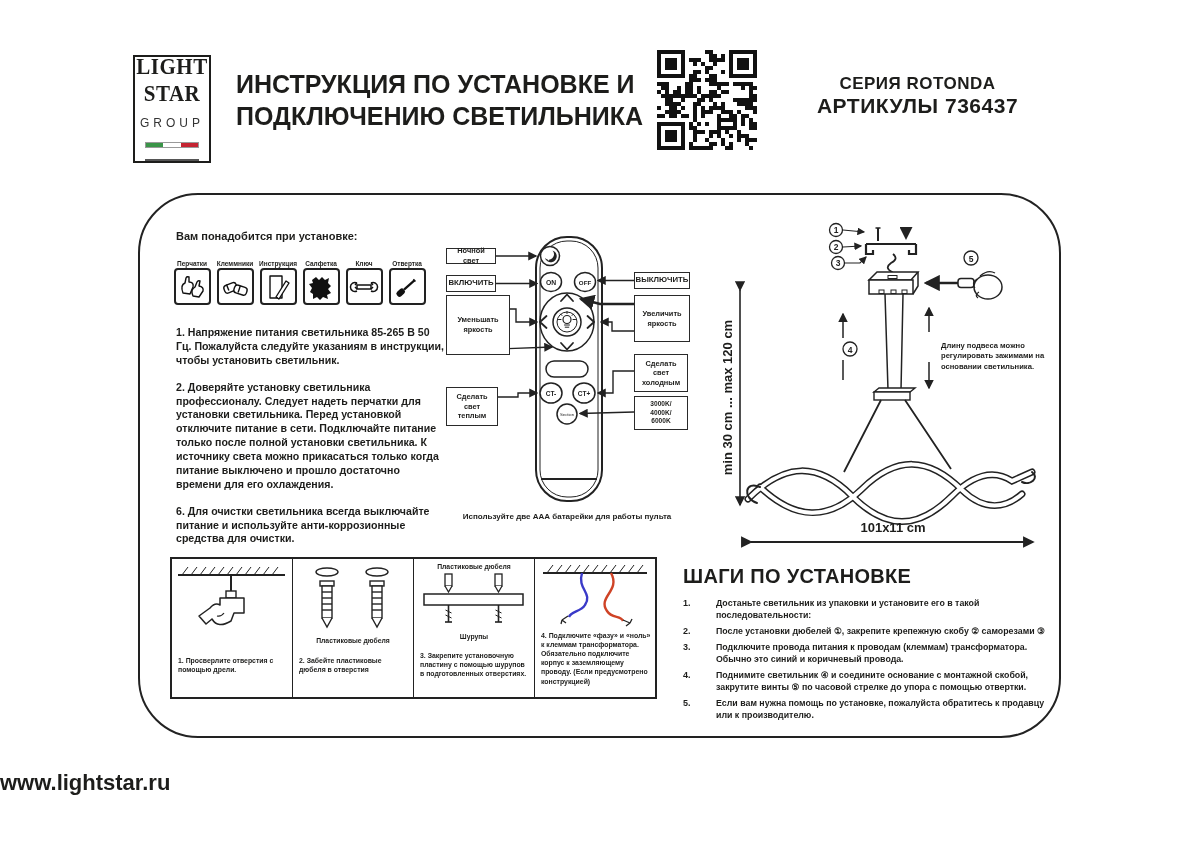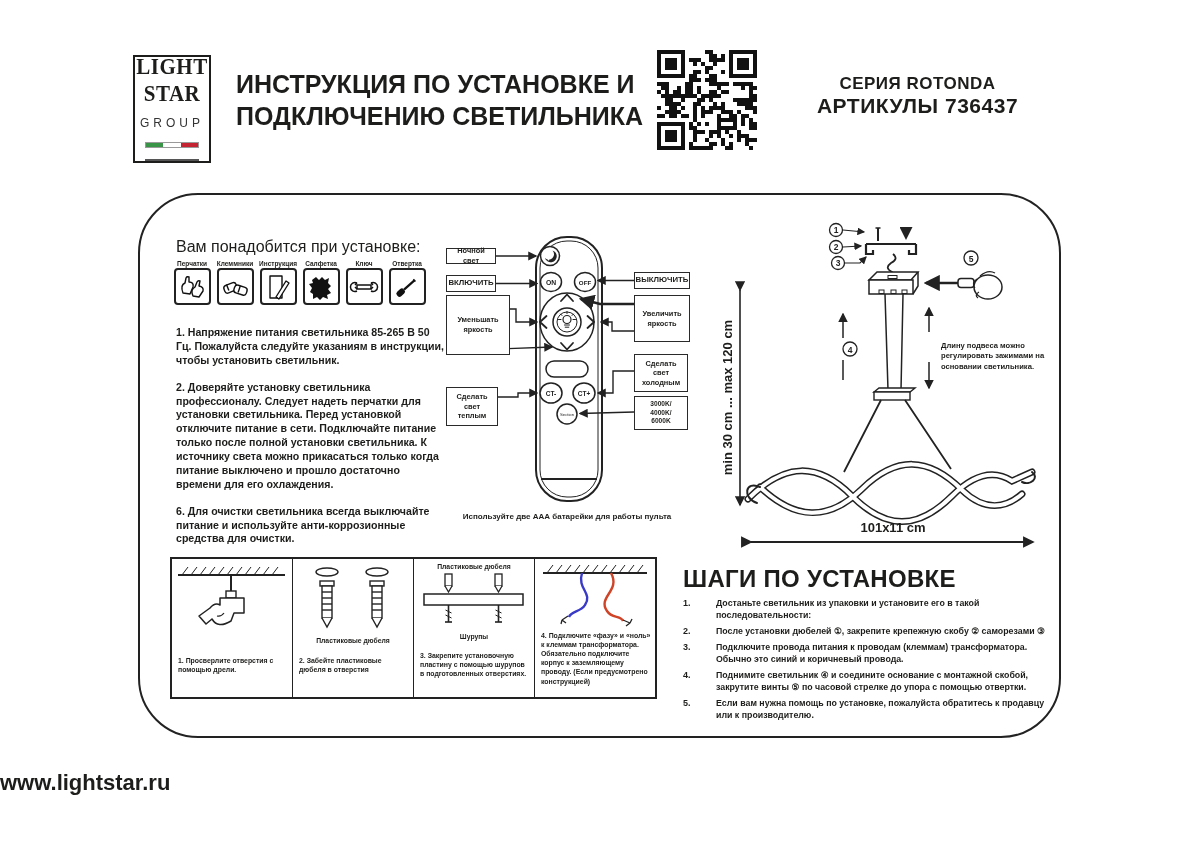--- a/index.html
+++ b/index.html
@@ -12,42 +12,42 @@
   .logo-group{font-size:12px;letter-spacing:4px;margin-top:4px;color:#333;}
   .flag{width:54px;height:6px;margin-top:3px;display:flex;border:1px solid #999;box-sizing:border-box;}
   .flag span{flex:1;}
   .flag-underline{width:54px;height:2px;background:#555;margin-top:2px;}
   .page-title{left:236px;top:68px;width:420px;font-size:25px;font-weight:bold;line-height:1.28;}
   .series-wrap{left:795px;top:74px;width:245px;text-align:center;}
   .series{font-size:17px;font-weight:bold;letter-spacing:.5px;}
   .articles{font-size:21px;font-weight:bold;letter-spacing:.5px;}
   
   .panel{left:138px;top:193px;width:923px;height:545px;border:2.5px solid #222;border-radius:60px;box-sizing:border-box;}
-  .tools-heading{left:176px;top:230px;font-size:16px;font-weight:normal;margin-top:8px;}
+  .tools-heading{left:176px;top:230px;font-size:11px;font-weight:bold;}
   .tools-row{left:172px;top:260px;display:flex;gap:3px;}
   .tool{width:40px;display:flex;flex-direction:column;align-items:center;}
   .tool-label{font-size:6.5px;font-weight:bold;margin-bottom:1px;white-space:nowrap;}
   .tool-box{width:37px;height:37px;border:2px solid #222;border-radius:4px;box-sizing:border-box;display:flex;align-items:center;justify-content:center;background:#fff;}
   .notes{left:176px;top:326px;width:268px;}
   .note{font-size:10.6px;font-weight:bold;line-height:1.31;margin:0 0 13px 0;}
   
   .callout{border:1.5px solid #2a2a2a;background:#fff;display:flex;align-items:center;justify-content:center;text-align:center;font-weight:bold;font-size:7.4px;line-height:1.3;box-sizing:border-box;padding:1px 2px;}
   .battery-note{left:462px;top:512px;width:210px;text-align:center;font-size:8px;font-weight:600;}
   
   .vdim{left:597px;top:390px;width:260px;text-align:center;font-size:13px;font-weight:600;transform:rotate(-90deg);}
   .hdim{left:843px;top:520px;width:100px;text-align:center;font-size:13px;font-weight:600;}
   .adjust-note{left:941px;top:341px;width:114px;font-size:7.6px;font-weight:600;line-height:1.38;}
   
   .step-table{left:170px;top:557px;width:487px;height:142px;border:2px solid #222;box-sizing:border-box;display:flex;}
   .cell{flex:1;border-right:1.5px solid #222;position:relative;}
   .cell:last-child{border-right:none;}
   .cap{position:absolute;left:6px;right:4px;font-size:6.9px;font-weight:600;line-height:1.32;}
   .mini-label{position:absolute;font-size:6.8px;font-weight:bold;text-align:center;white-space:nowrap;}
   
-  .steps-heading{left:683px;top:565px;font-size:24px;font-weight:bold;letter-spacing:.3px;}
+  .steps-heading{left:683px;top:565px;font-size:20px;font-weight:bold;letter-spacing:.3px;}
   .steps-list{left:683px;top:598px;width:372px;}
   .step-row{display:flex;margin-bottom:4px;}
   .step-num{width:33px;font-size:9px;font-weight:bold;flex:none;}
   .step-text{font-size:8.8px;font-weight:600;line-height:1.36;}
   .footer{left:0;top:770px;width:1040px;font-size:22px;font-weight:bold;}
   .pre{white-space:pre-line;}
 </style>
 </head>
 <body>
 

